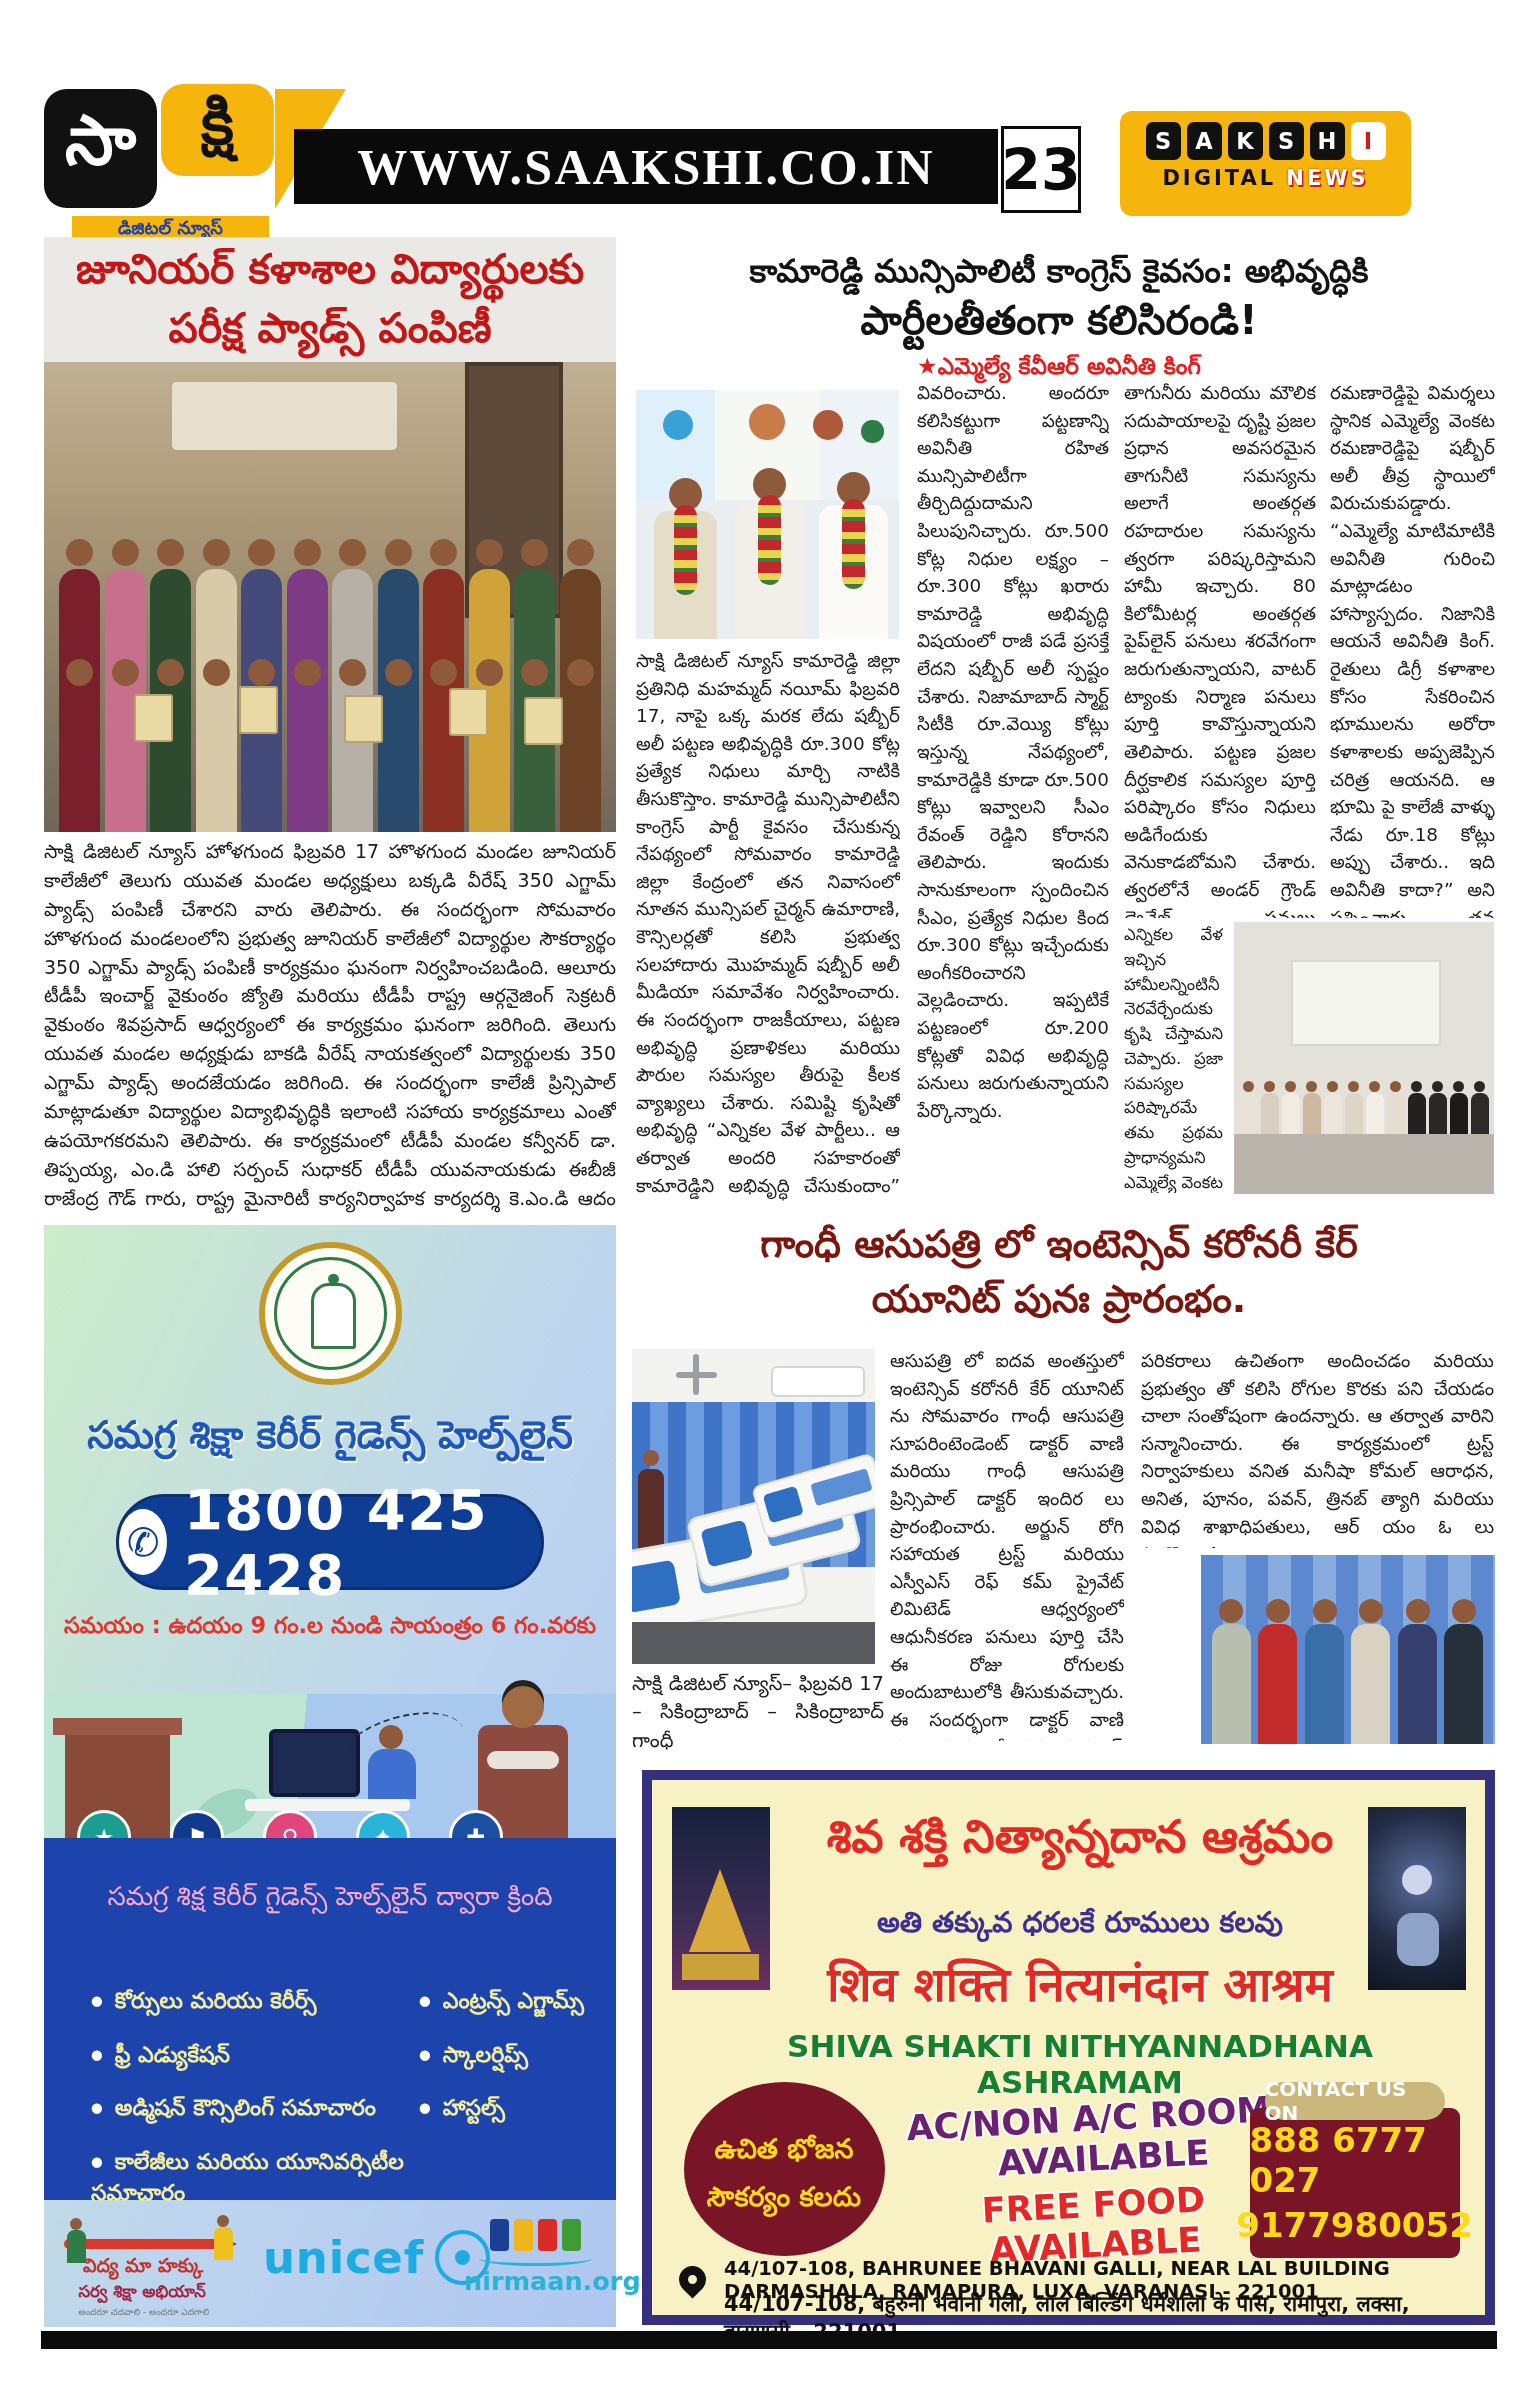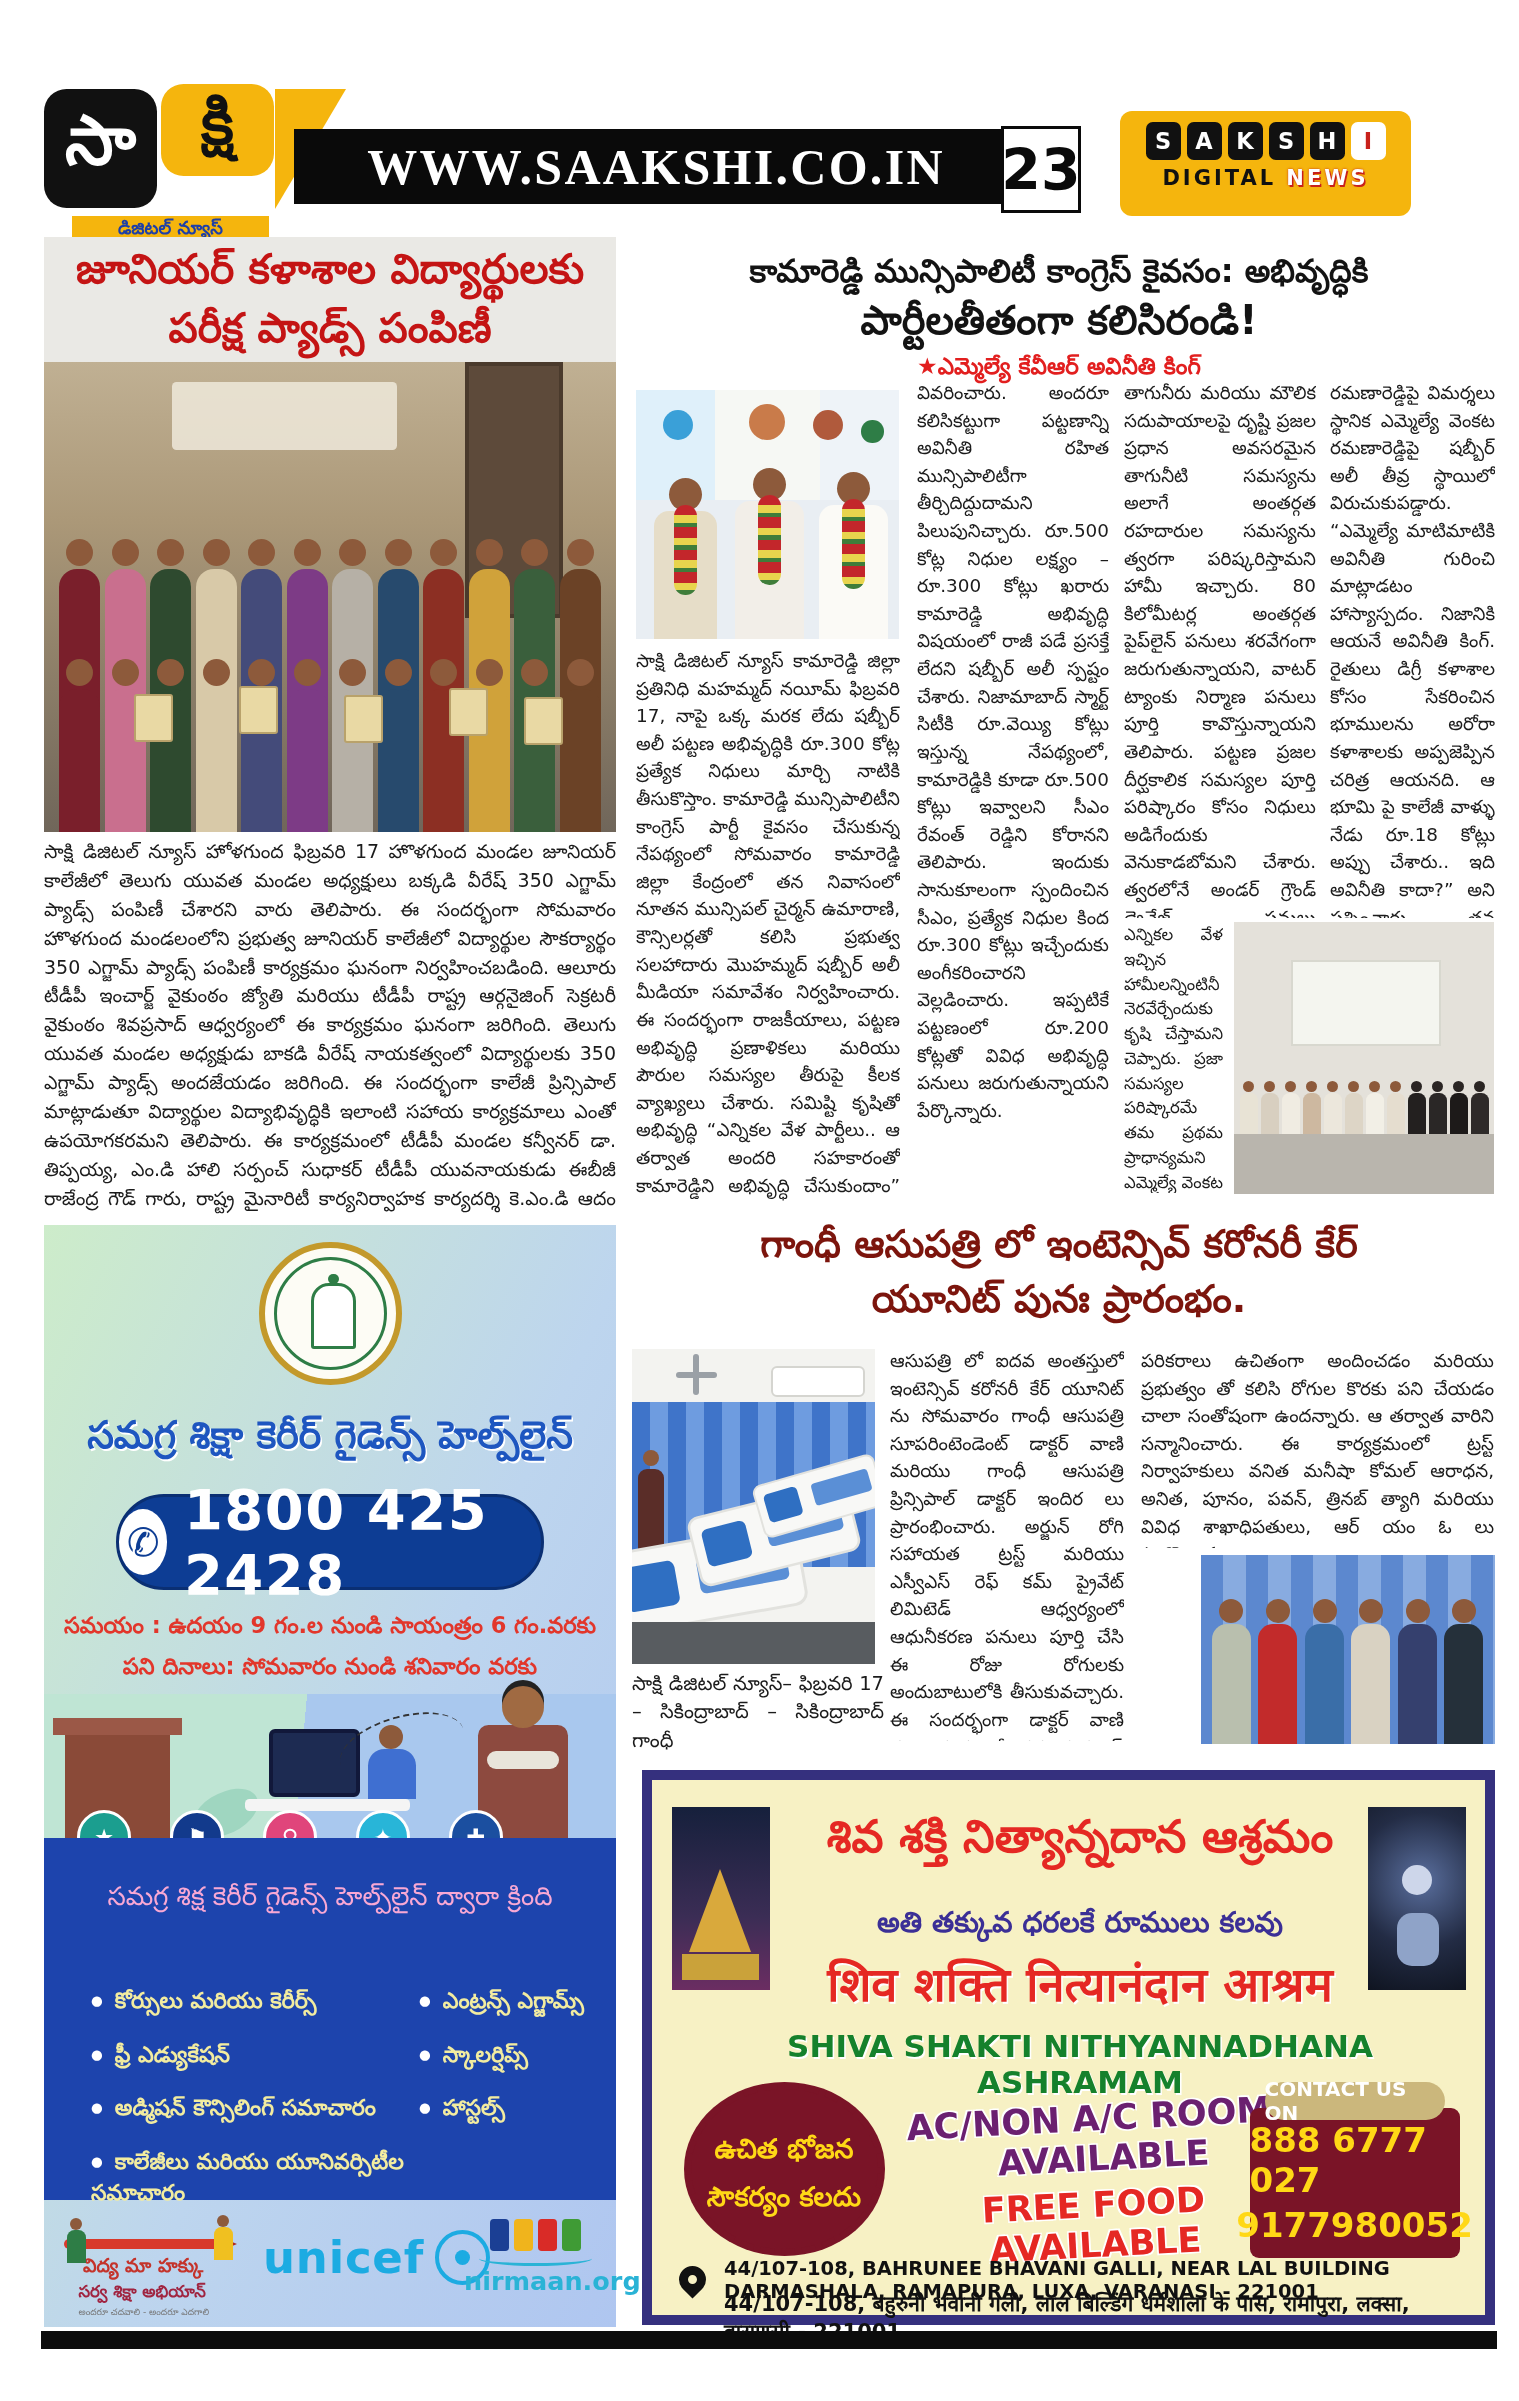--- a/index.html
+++ b/index.html
@@ -12,21 +12,21 @@
   
   .logo-sa{left:44px;top:89px;width:113px;height:119px;background:#111;border-radius:22.5px;
            color:#fff;font-size:69px;font-weight:bold;display:flex;align-items:center;justify-content:center;}
   .logo-kshi{left:161px;top:84px;width:113px;height:92px;background:#f5b50d;border-radius:22.5px;
            color:#111;font-size:63px;font-weight:bold;display:flex;align-items:center;justify-content:center;}
   .logo-sub{left:72px;top:216px;width:197px;height:27px;background:#f5b50d;color:#1d3fa8;
            font-size:18px;font-weight:bold;display:flex;align-items:center;justify-content:center;}
   .swoosh{left:275px;top:89px;width:0;height:0;border-top:120px solid #f5b50d;border-right:71px solid transparent;}
   .url-bar{left:294px;top:129px;width:704px;height:75px;background:#0a0a0a;color:#ffffff;
            font-family:"Liberation Serif","DejaVu Serif",serif;font-size:50px;font-weight:bold;
-           letter-spacing:2.3px;display:flex;align-items:center;justify-content:center;padding-left:10px;}
+           letter-spacing:2.3px;display:flex;align-items:center;justify-content:center;}
   .page-num{left:1001px;top:126px;width:74px;height:81px;background:#ffffff;border:3px solid #0a0a0a;
            color:#0a0a0a;font-size:57px;font-weight:bold;display:flex;align-items:center;justify-content:center;}
   .brand-box{left:1120px;top:111px;width:291px;height:105px;background:#f5b50d;border-radius:12px;padding-top:10.5px;box-sizing:border-box;}
   .tile-row{display:flex;justify-content:center;gap:6px;}
   .tile{width:35px;height:38px;background:#111;border-radius:6.8px;color:#fff;font-size:22.5px;font-weight:bold;
         display:flex;align-items:center;justify-content:center;}
   .tile.alt{background:#fff;color:#c8211b;}
   .brand-sub{margin-top:6px;text-align:center;font-size:21px;font-weight:bold;color:#111;letter-spacing:3px;}
   .brand-sub .w{color:#fff;text-shadow:0 0 2.3px #c8211b,1.5px 1.5px 0 #c8211b;}
 
@@ -373,21 +373,20 @@
   <div class="abs career-ad">
     <div class="emblem">
       <div class="emb-core"></div>
     </div>
     <div class="ad-title center">సమగ్ర శిక్షా కెరీర్ గైడెన్స్ హెల్ప్‌లైన్</div>
     <div class="phone-pill">
       <div class="phone-ico">✆</div>
       <div class="phone-num">1800 425 2428</div>
     </div>
     <div class="ad-red t1 center">సమయం : ఉదయం 9 గం.ల నుండి సాయంత్రం 6 గం.వరకు</div>
-    <div class="ad-red t2 center">పని దినాలు: సోమవారం నుండి శనివారం వరకు</div>
 
     <div class="illus">
       <div class="podium"></div>
       <div class="leaf"></div>
       <div class="deskrect"></div>
       <div class="monitor"></div>
       <div class="worker"></div>
       <div class="dash"></div>
       <div class="girl"></div>
       <div class="badge-row">

